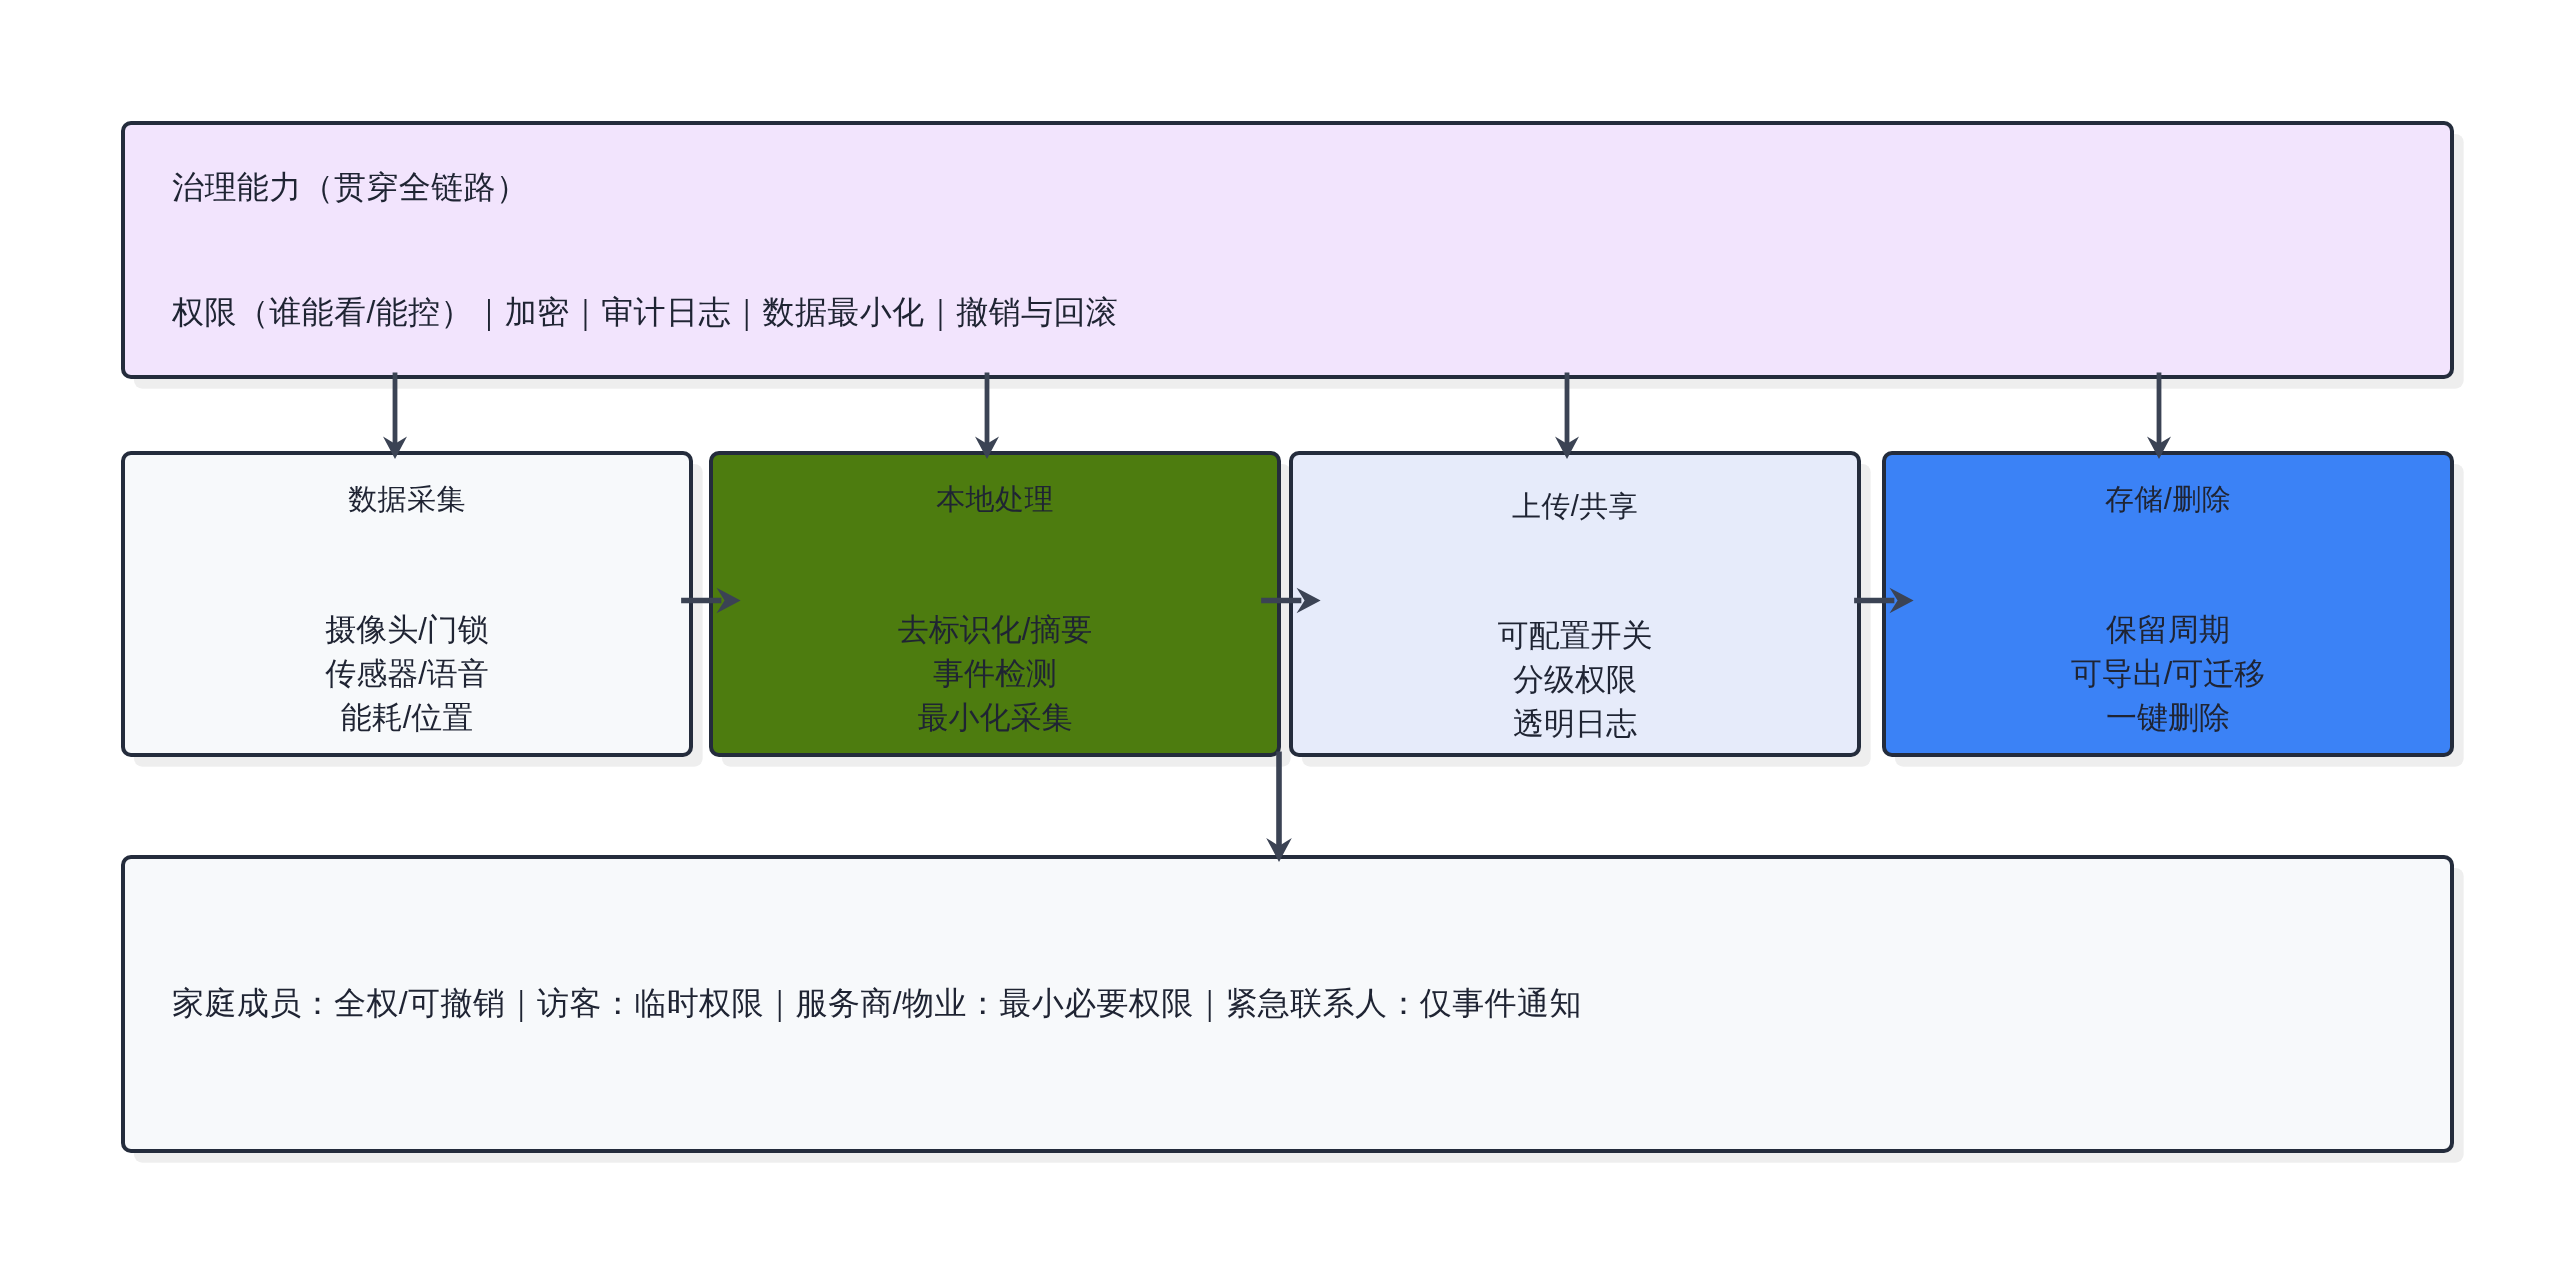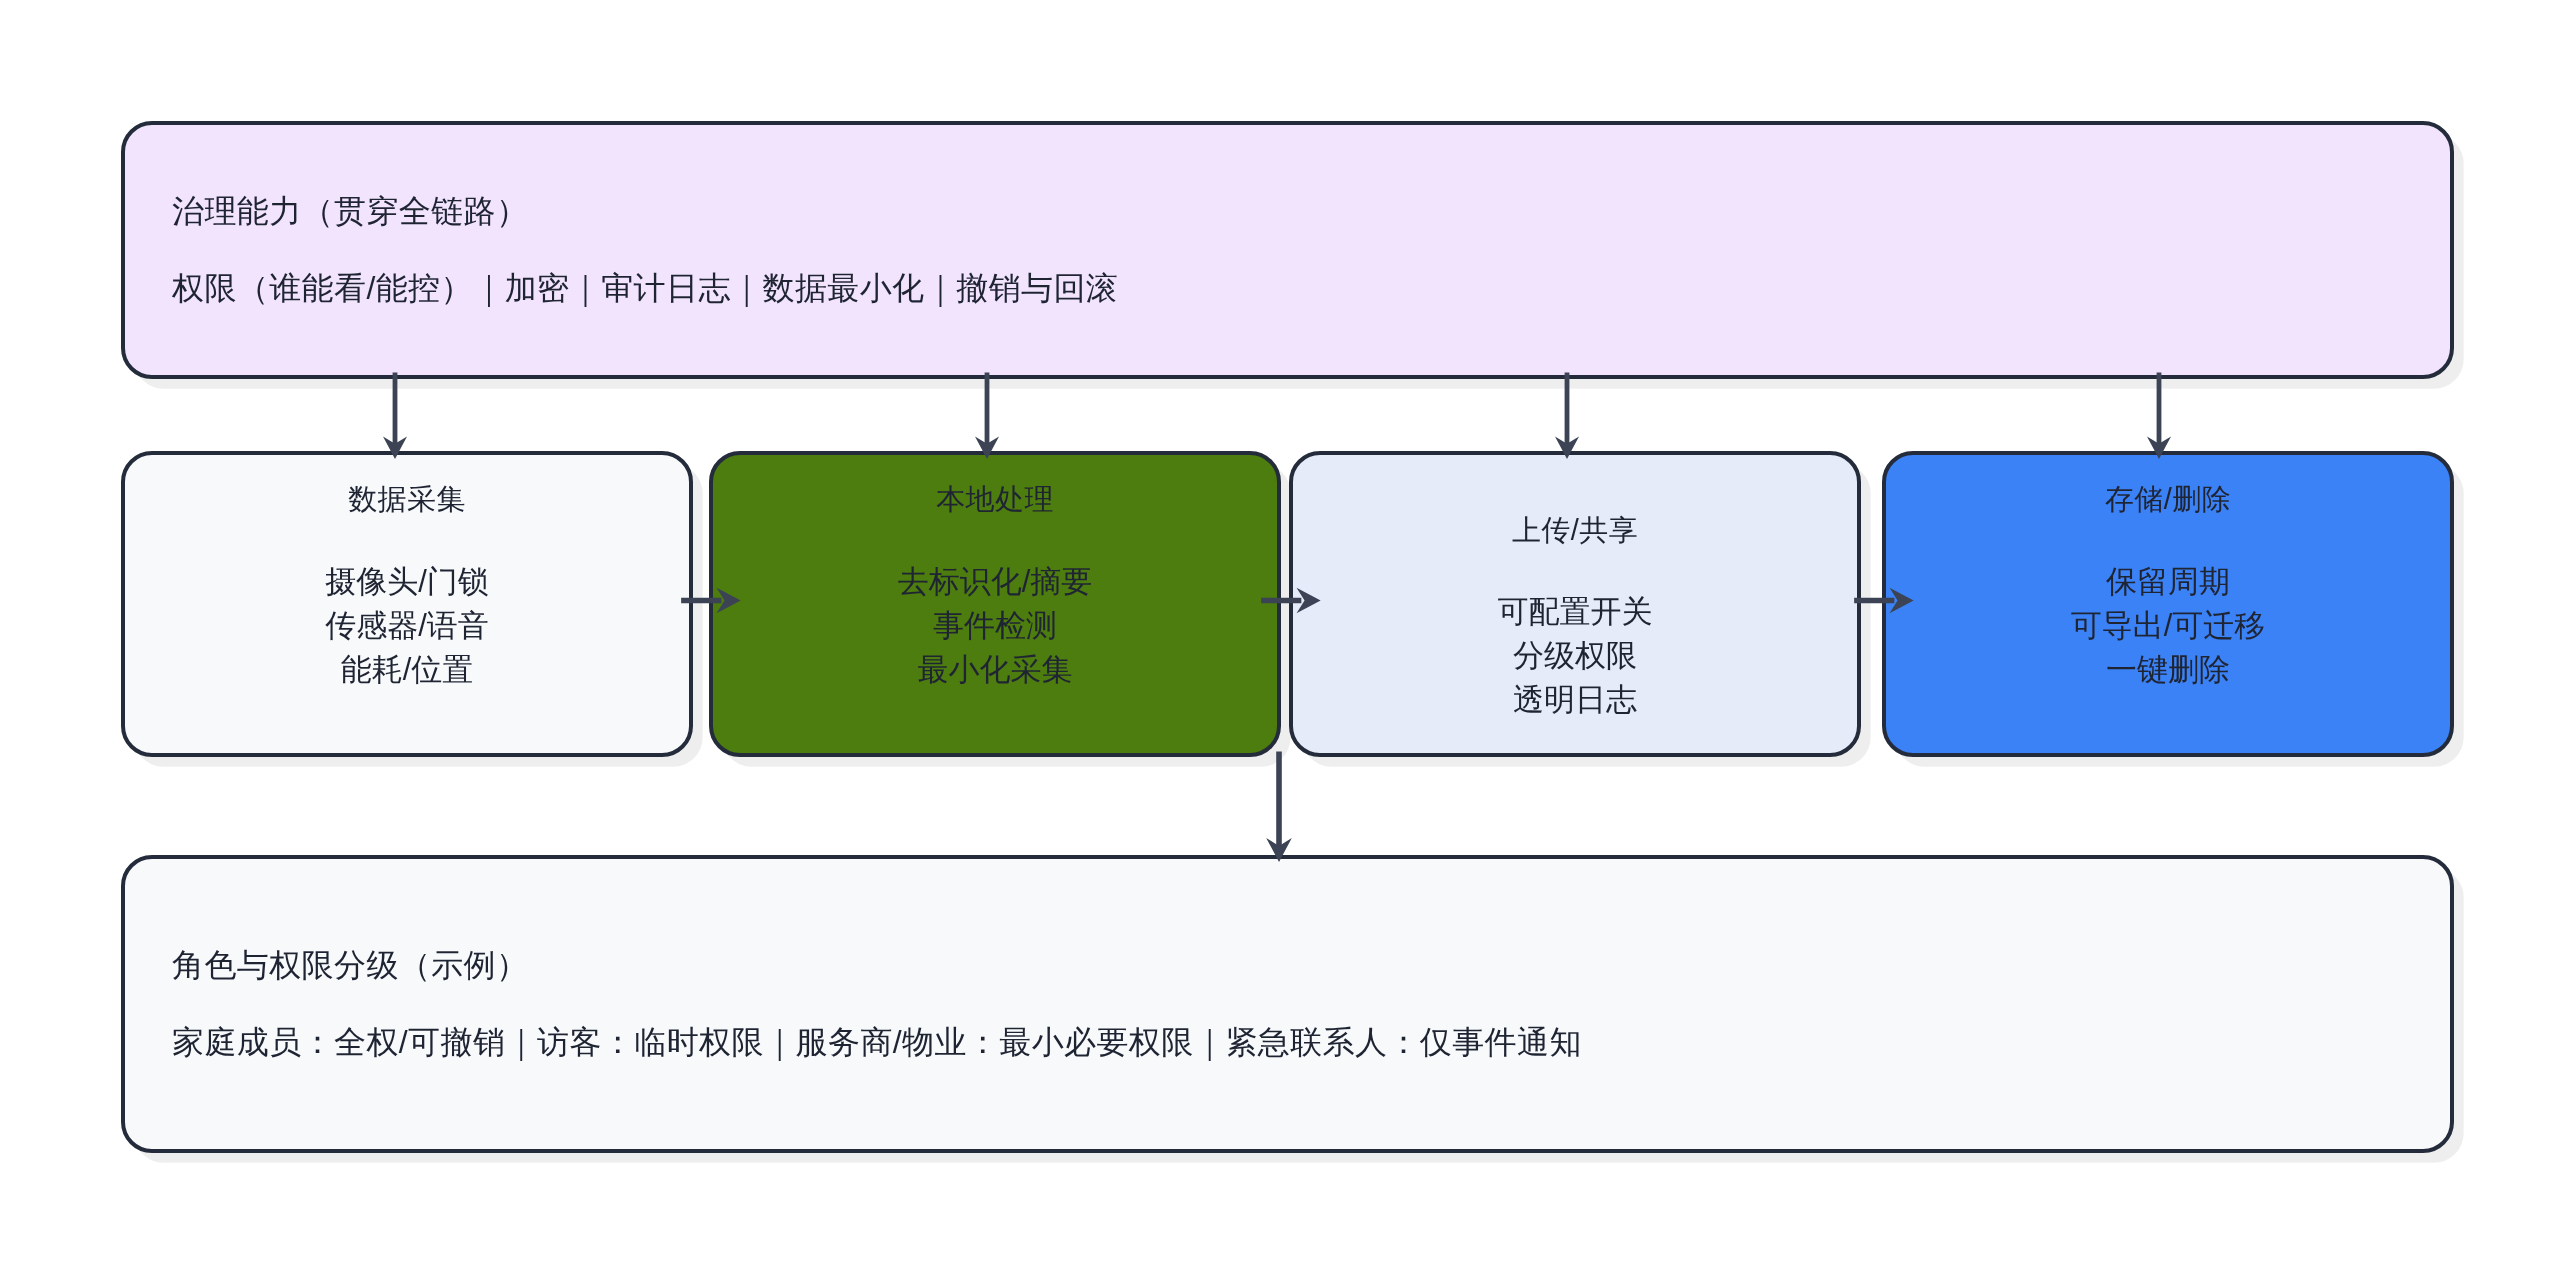--- a/index.html
+++ b/index.html
@@ -19,23 +19,24 @@
   .canvas {
     position: absolute;
     inset: 0;
   }
 
   
   .node {
     position: absolute;
     box-sizing: border-box;
     border: 4px solid #242c3c;
-    border-radius: 31px;
+    border-radius: 10px;
     box-shadow: 11.3px 11.3px 0 -1.6px rgba(0,0,0,0.065);
     background: #f7f9fb;
+    gap: 48px;
   }
 
   
   .banner {
     padding: 37px 47px;
     display: flex;
     flex-direction: column;
     justify-content: center;
   }
   .banner .line {
@@ -151,21 +152,20 @@
   <div class="node stage" id="stage-storage">
     <div class="stage-title">存储/删除</div>
     <div class="stage-lines">
       <div>保留周期</div>
       <div>可导出/可迁移</div>
       <div>一键删除</div>
     </div>
   </div>
 
   <div class="node banner" id="roles-banner">
-    <div class="line title">角色与权限分级（示例）</div>
     <div class="line">家庭成员：全权/可撤销｜访客：临时权限｜服务商/物业：最小必要权限｜紧急联系人：仅事件通知</div>
   </div>
 
   <div class="edge" id="edge-gov-collect">
     <svg width="48" height="89" viewBox="0 0 60 110">
       <path d="M30 0 L30 94" stroke="#3b4354" stroke-width="6" fill="none"></path>
       <path d="M30 108 L15 80 L30 89 L45 80 Z" fill="#3b4354"></path>
     </svg>
   </div>
   <div class="edge" id="edge-gov-process">

